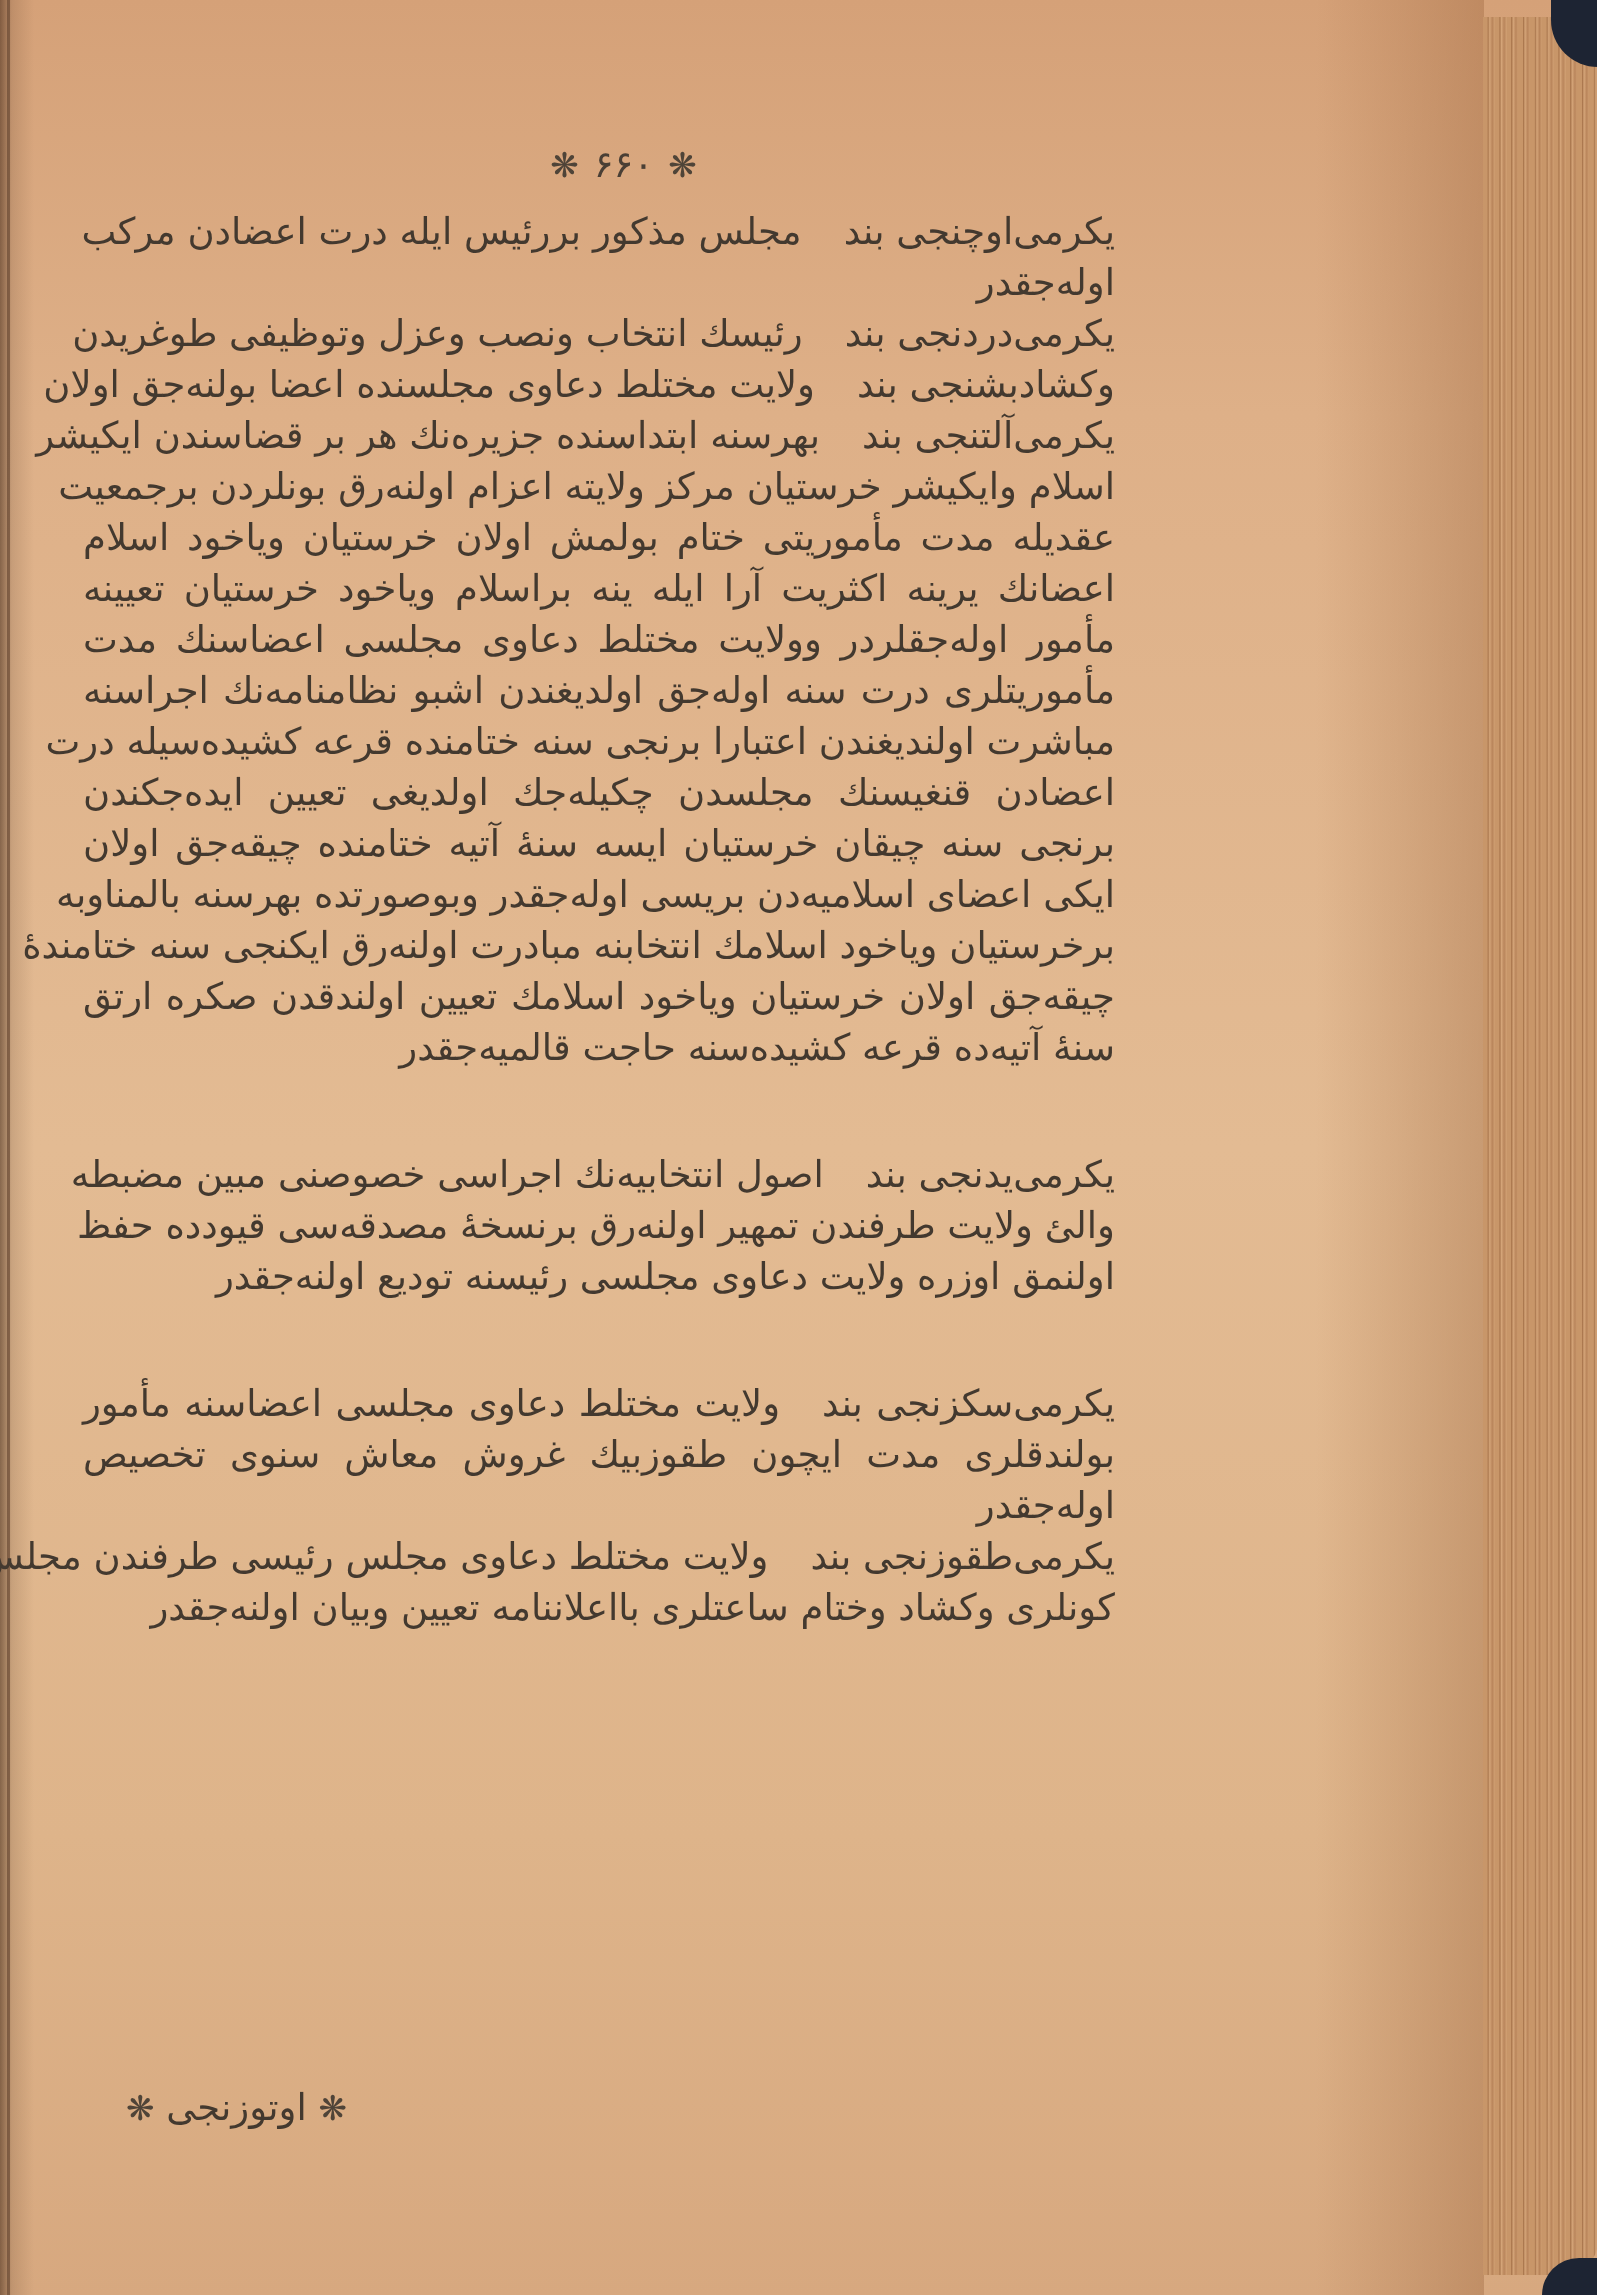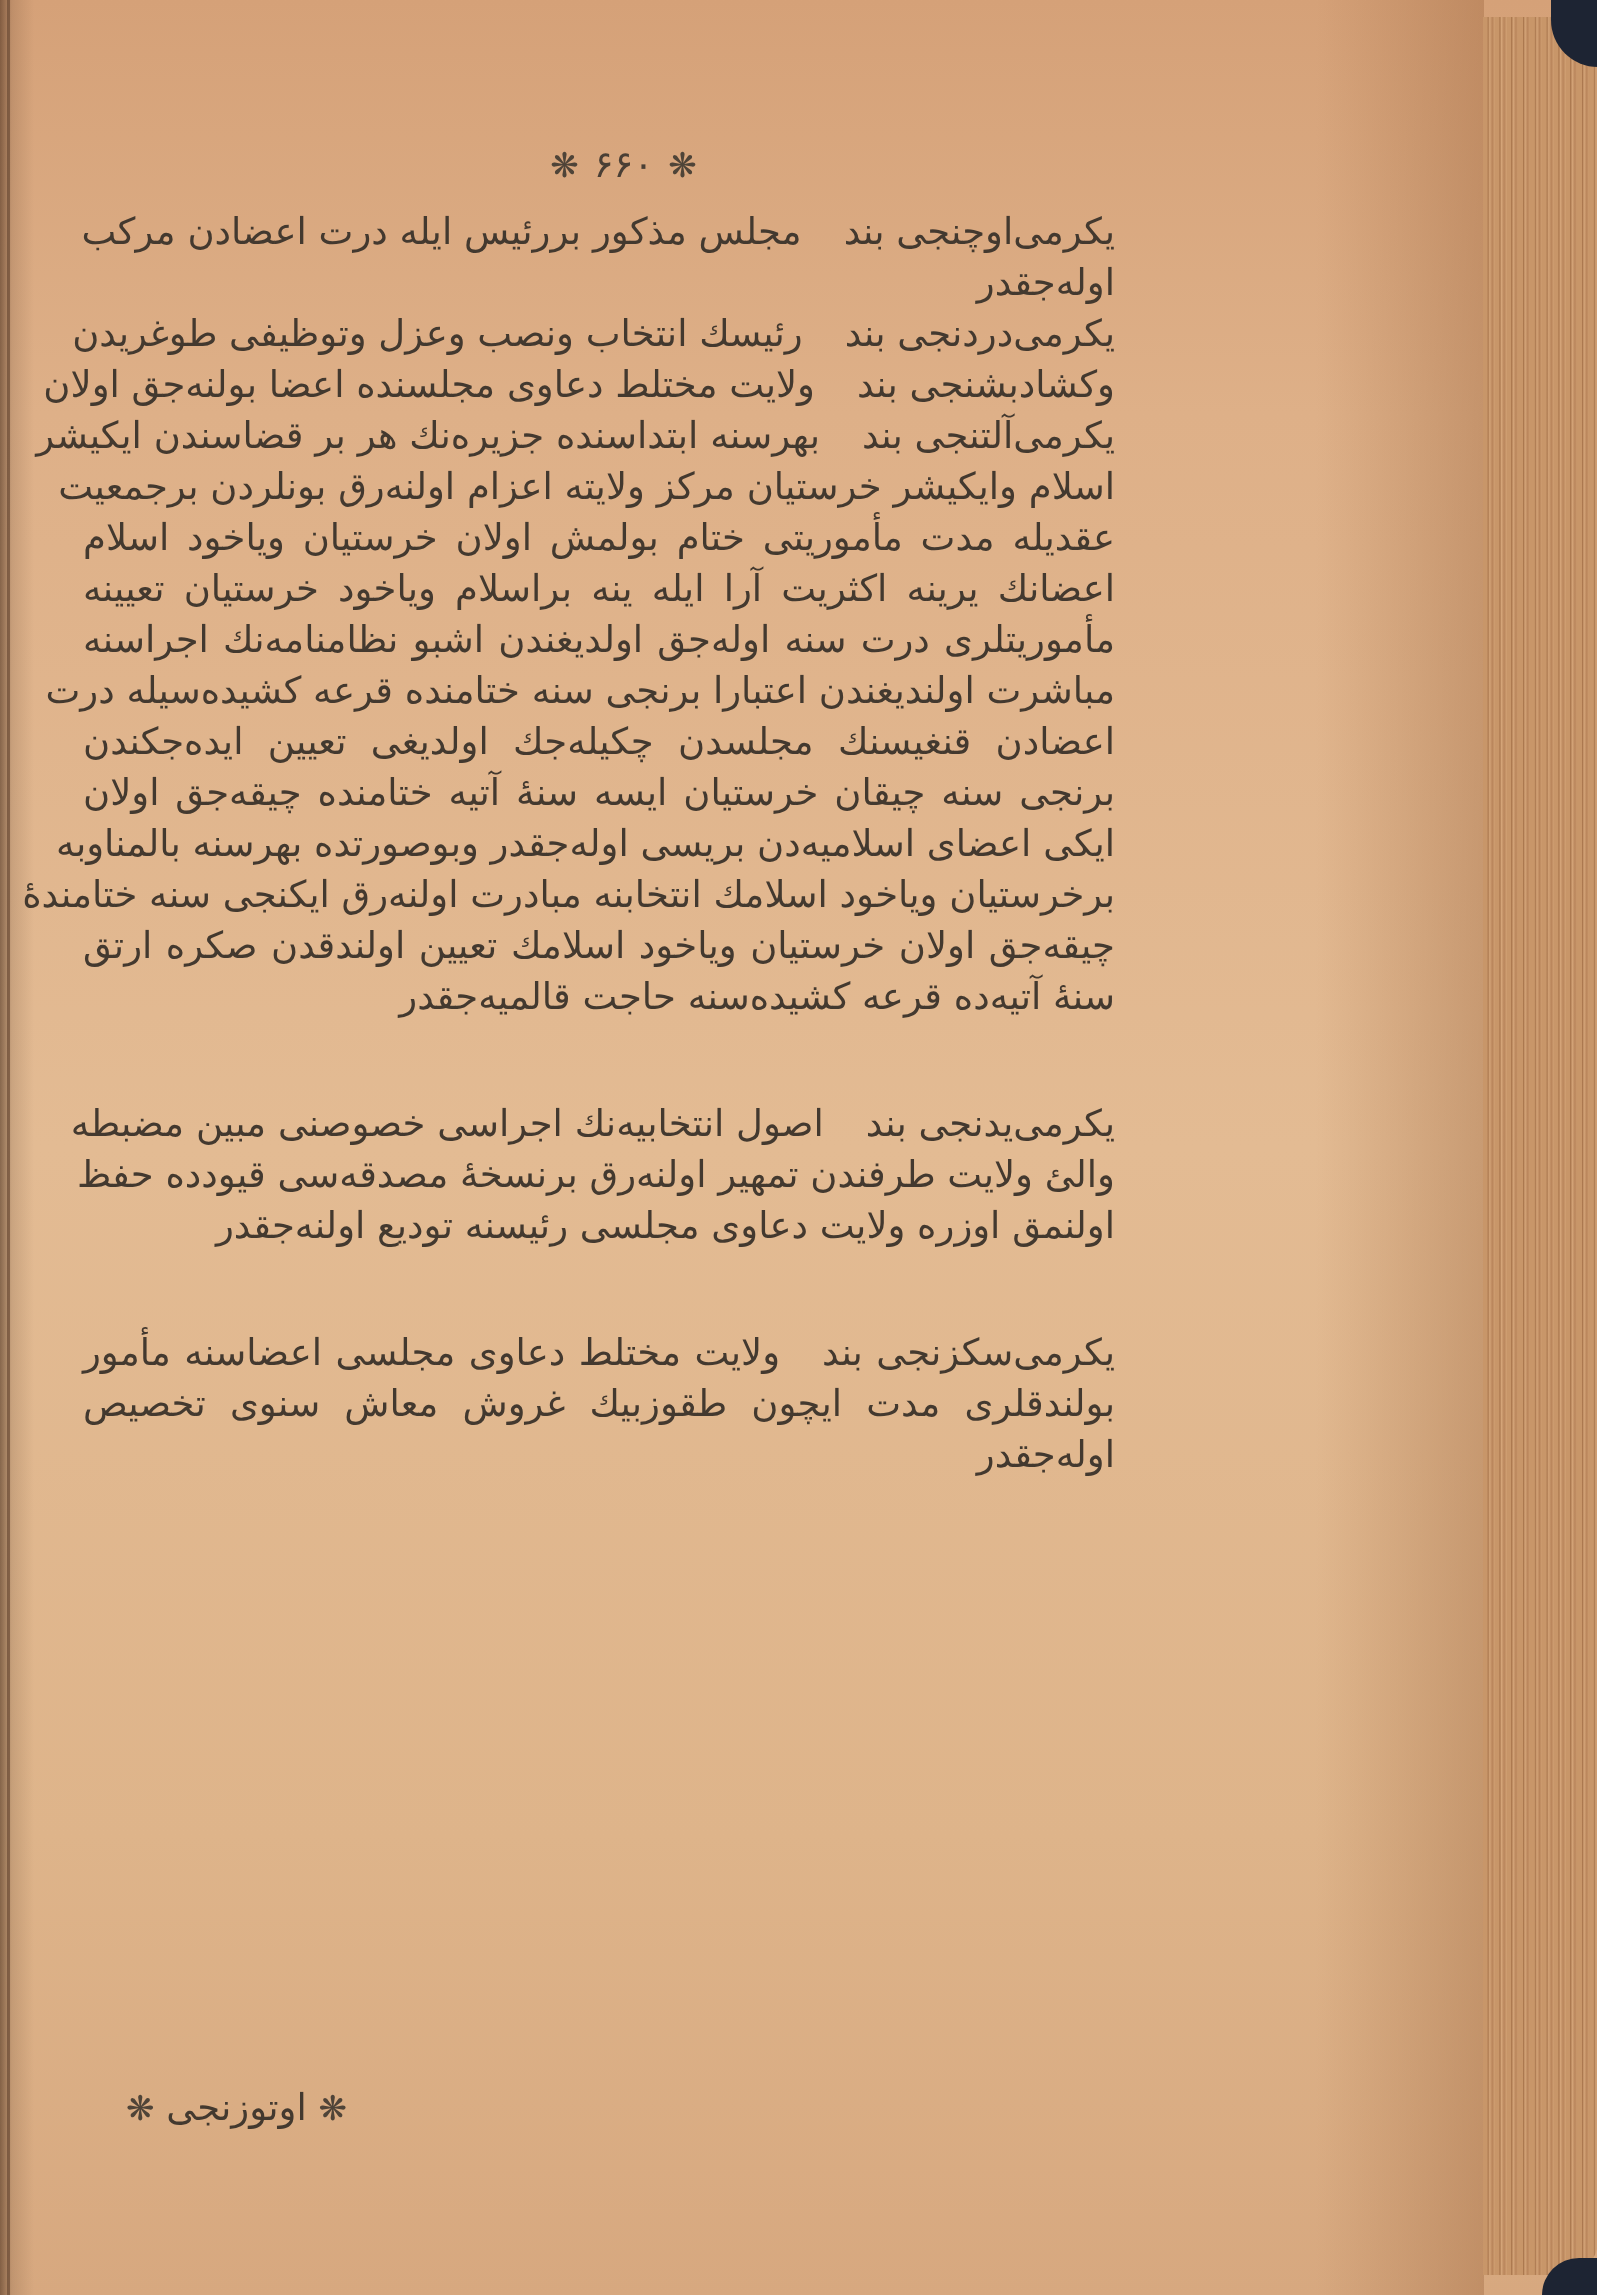--- a/index.html
+++ b/index.html
@@ -84,20 +84,21 @@
 
     <div>
       <span class="line"><span class="label">وکشاد‌بشنجی بند</span><span>ولایت مختلط دعاوی مجلسنده اعضا بولنه‌جق اولان</span></span>
     </div>
 
     <div>
       <span class="line"><span class="label">یکرمی‌آلتنجی بند</span><span>بهرسنه ابتداسنده جزیره‌نك هر بر قضاسندن ایکیشر</span></span>
       <span class="line">اسلام وایکیشر خرستیان مرکز ولایته اعزام اولنه‌رق بونلردن برجمعیت</span>
       <span class="line">عقدیله مدت مأموریتی ختام بولمش اولان خرستیان ویاخود اسلام</span>
       <span class="line">اعضانك یرینه اکثریت آرا ایله ینه براسلام ویاخود خرستیان تعیینه</span>
+      <span class="line">مأمور اوله‌جقلردر  وولایت مختلط دعاوی مجلسی اعضاسنك مدت</span>
       <span class="line">مأموریتلری درت سنه اوله‌جق اولدیغندن اشبو نظامنامه‌نك اجراسنه</span>
       <span class="line">مباشرت اولندیغندن اعتبارا برنجی سنه ختامنده قرعه کشیده‌سیله درت</span>
       <span class="line">اعضادن قنغیسنك مجلسدن چکیله‌جك اولدیغی تعیین ایده‌جکندن</span>
       <span class="line">برنجی سنه چیقان خرستیان ایسه سنهٔ آتیه ختامنده چیقه‌جق اولان</span>
       <span class="line">ایکی اعضای اسلامیه‌دن بریسی اوله‌جقدر وبوصورتده بهرسنه بالمناوبه</span>
       <span class="line">برخرستیان ویاخود اسلامك انتخابنه مبادرت اولنه‌رق ایکنجی سنه ختامندهٔ</span>
       <span class="line">چیقه‌جق اولان خرستیان ویاخود اسلامك تعیین اولندقدن صکره ارتق</span>
       <span class="line short">سنهٔ آتیه‌ده قرعه کشیده‌سنه حاجت قالمیه‌جقدر</span>
     </div>
     <div class="gap"></div>
@@ -108,20 +109,24 @@
       <span class="line short">اولنمق اوزره ولایت دعاوی مجلسی رئیسنه تودیع اولنه‌جقدر</span>
     </div>
     <div class="gap"></div>
 
     <div>
       <span class="line"><span class="label">یکرمی‌سکزنجی بند</span><span>ولایت مختلط دعاوی مجلسی اعضاسنه مأمور</span></span>
       <span class="line">بولندقلری مدت ایچون طقوزبیك غروش معاش سنوی تخصیص</span>
       <span class="line short">اوله‌جقدر</span>
     </div>
 
+    <div>
+      <span class="line"><span class="label">یکرمی‌طقوزنجی بند</span><span>ولایت مختلط دعاوی مجلس رئیسی طرفندن مجلس</span></span>
+      <span class="line short">کونلری وکشاد وختام ساعتلری بااعلاننامه تعیین وبیان اولنه‌جقدر</span>
+    </div>
   </div>
 
   <div class="catchword">
     <span class="ornament">❋</span>
     <span>اوتوزنجی</span>
     <span class="ornament">❋</span>
   </div>
 </div>
 
 

